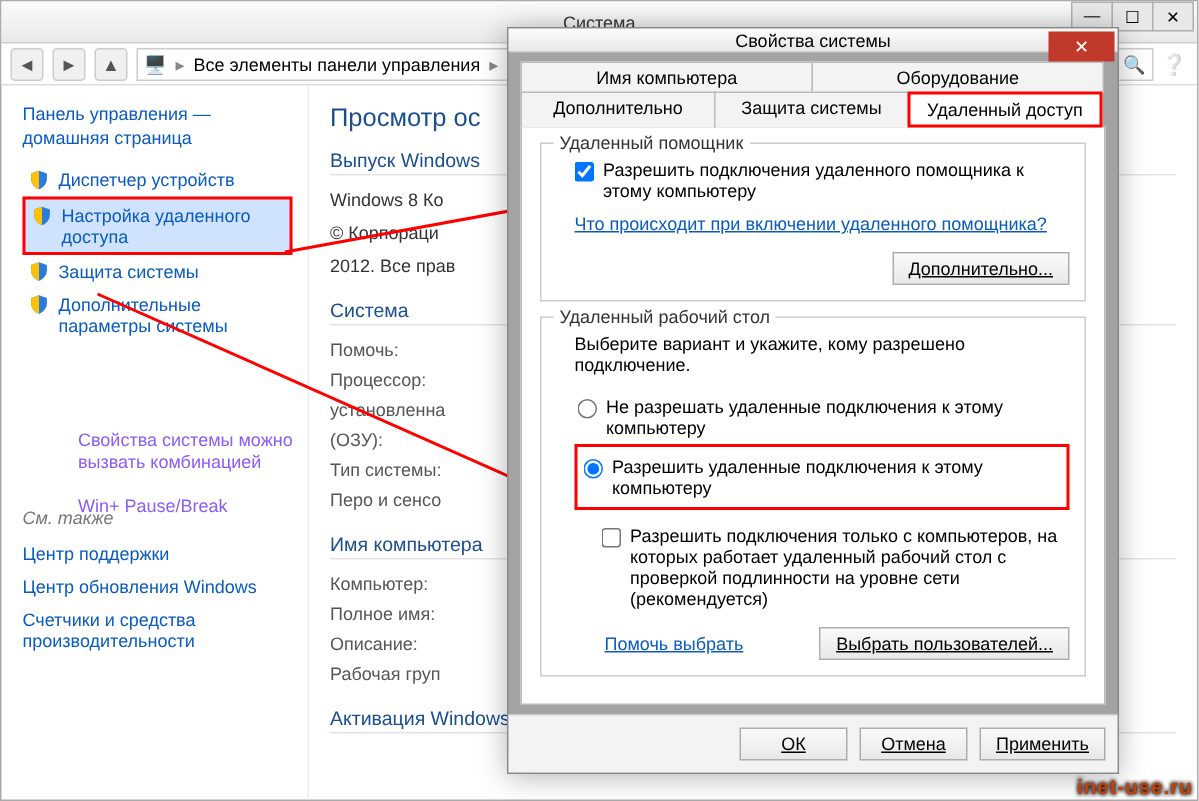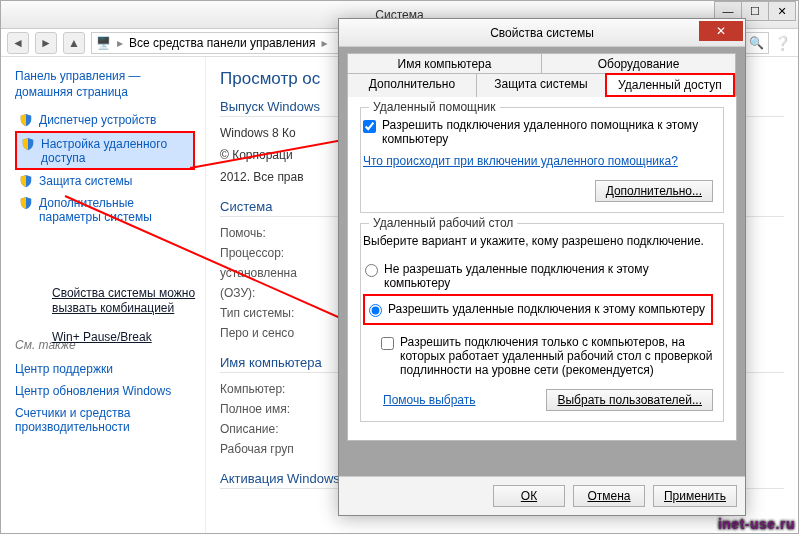--- a/index.html
+++ b/index.html
@@ -39,50 +39,50 @@
 .content { flex: 1; padding: 12px 14px; position: relative; }
 .content h2 { color: #1a4e8e; font-size: 17px; font-weight: normal; margin-bottom: 10px; }
 .content .section { margin-bottom: 12px; }
 .content .lbl { color: #555; display: inline-block; width: 130px; vertical-align: top; }
 .content .row { padding: 3px 0; display:flex; }
 .content .val { color: #333; }
 .content .copyright { line-height: 1.5; }
 .content .section-title { color: #1a4e8e; font-size: 13px; margin: 10px 0 6px; border-bottom:1px solid #e3e3e3; padding-bottom:2px; }
 
 
-.annot { position: absolute; color: #0f172a; font-weight: normal; font-size: 16px; line-height: 1.25; pointer-events:none;text-decoration:underline; }
+.annot { position: absolute; color: #8b5cf6; font-weight: normal; font-size: 16px; line-height: 1.25; pointer-events:none; }
 .arrow-svg { position: absolute; pointer-events: none; }
 
 
 .dialog { position: absolute; left: 338px; top: 18px; width: 408px; height: 498px; background: #a3a3a3; border: 1px solid #888; box-shadow: 0 2px 18px rgba(0,0,0,0.3); display:flex; flex-direction:column; }
 .dialog .dlg-title { height: 28px; background: linear-gradient(#fbfbfb,#e8e8e8); display:flex; align-items:center; justify-content:center; position:relative; border-bottom:1px solid #ccc; }
 .dlg-title .closebtn { position:absolute; right:2px; top:2px; width: 44px; height: 20px; background: #c0392b; color:#fff; display:flex; align-items:center; justify-content:center; font-size:12px; }
 .dlg-body { padding: 6px 8px 6px 8px; flex:1; }
 .tabs { display:flex; flex-wrap: wrap; border-bottom: none; }
 .tab { border:1px solid #bbb; border-bottom:none; padding: 3px 0; background:#f3f3f3; text-align:center; margin-right:-1px; margin-bottom:-1px; cursor:pointer; }
 .tabrow1 .tab { width: 50%; }
 .tabrow2 .tab { width: 33.33%; }
 .tab.active { background:#fff; }
 .tab.redtab { border: 2px solid red; }
 .tabpage { border:1px solid #bbb; padding: 10px 12px 8px; background:#fff; }
-.groupbox { border:1px solid #ccc; padding: 10px 10px 10px 2px; margin-bottom: 10px; position:relative; }
+.groupbox { border:1px solid #ccc; padding: 10px 10px 10px 22px; margin-bottom: 10px; position:relative; }
 .groupbox .legend { position:absolute; top:-8px; left:8px; background:#fff; padding: 0 4px; color:#333; font-size:12px; }
 .checkline { display:flex; align-items:flex-start; gap:6px; margin-bottom: 8px; }
 .checkline input { margin-top:2px; }
 .linklike { color:#0a5bbd; text-decoration: underline; cursor:pointer; }
 .btn { border:1px solid #adadad; background: linear-gradient(#fafafa,#e8e8e8); padding: 3px 10px; cursor:pointer;text-decoration:underline; }
 .btnrow-right { display:flex; justify-content:flex-end; gap:6px; }
 .radio-line { display:flex; align-items:flex-start; gap:6px; padding: 4px 2px; }
 .radio-line input { margin-top:2px; }
 .redframe { border:2px solid red; padding: 2px 2px; }
 .dlg-buttons { border-top:1px solid #ccc; padding: 8px; display:flex; justify-content:flex-end; gap:8px; background:#f3f3f3; }
 
 .shield svg { width:14px; height:14px; }
 
-.watermark { position:absolute; right:4px; bottom:2px; color:#701a75; font-weight:bold; text-shadow:0 0 3px #000,0 0 3px #000; font-size:14px; letter-spacing:0.5px; pointer-events:none; }
+.watermark { position:absolute; right:4px; bottom:2px; color:#c2410c; font-weight:bold; text-shadow:0 0 3px #000,0 0 3px #000; font-size:14px; letter-spacing:0.5px; pointer-events:none; }
 
 .help-icon { color:#1677d2; font-size:14px; }
 </style>
 </head>
 <body>
 
 <div class="main-window">
   <div class="titlebar">
     <span class="title">Система</span>
     <div class="wbuttons">
@@ -92,21 +92,21 @@
     </div>
   </div>
 
   <div class="toolbar">
     <div class="navbtn">◄</div>
     <div class="navbtn">►</div>
     <div class="navbtn">▲</div>
     <div class="addr">
       <span>🖥️</span>
       <span class="sep">▸</span>
-      <span>Все средства панели управления</span>
+      <span>Все элементы панели управления</span>
       <span class="sep">▸</span>
     </div>
     <div class="search">
       <span>🔍</span>
     </div>
     <span class="help-icon">❔</span>
   </div>
 
   <div class="body">
     <div class="nav">

